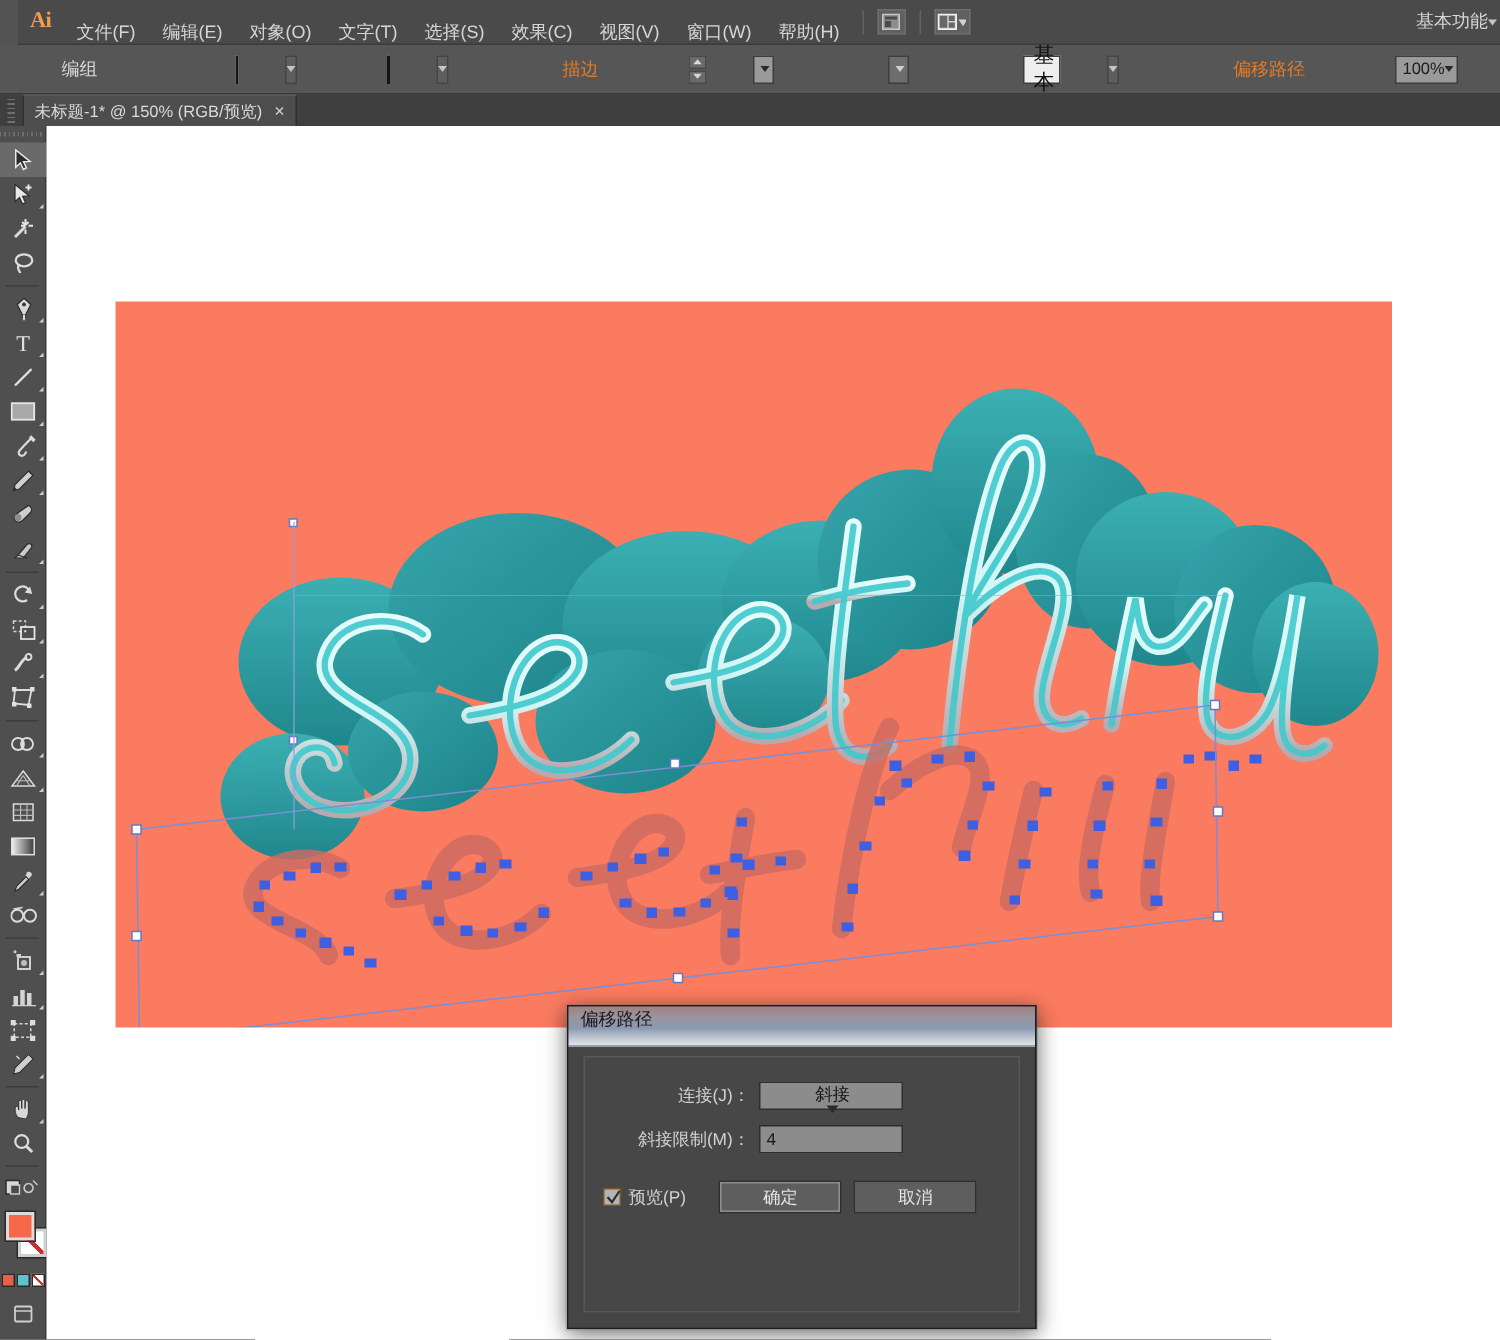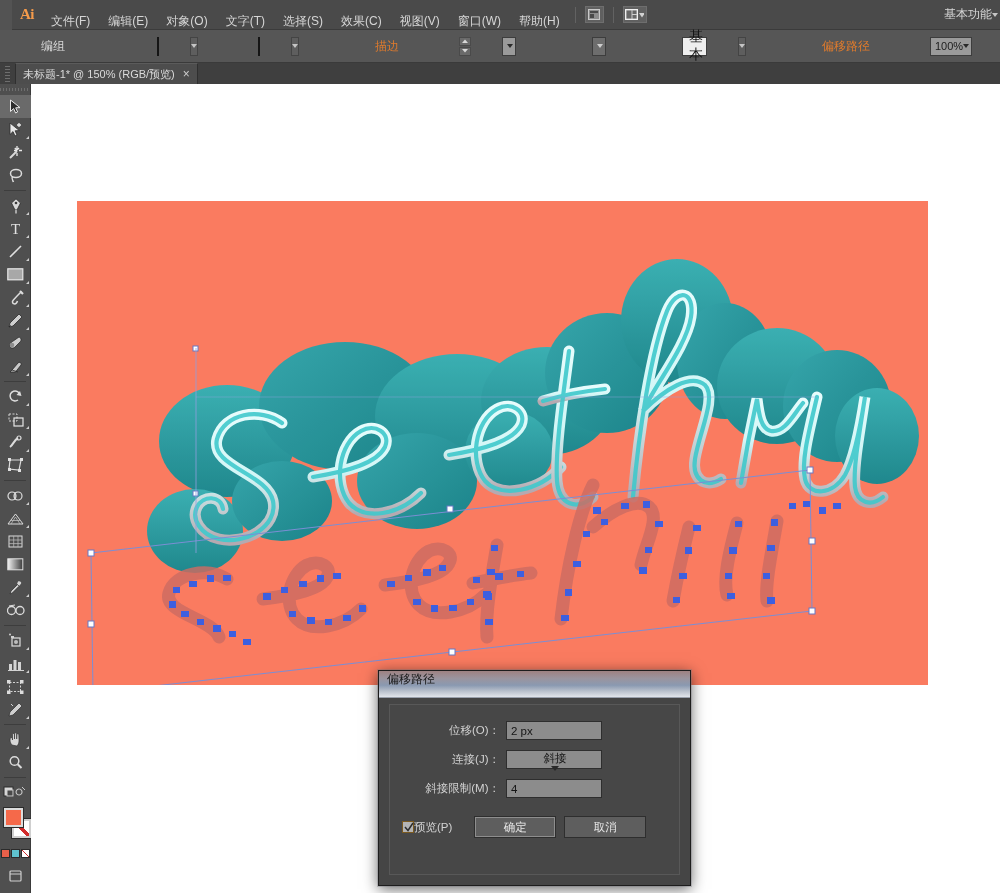--- a/index.html
+++ b/index.html
@@ -224,21 +224,21 @@
   .finput.w1 { width: 96px; }
   .fselect {
     width: 96px; height: 19px; background: #8c8c8c; border: 1px solid #2e2e2e;
     color: #151515; font-size: 11.5px;
     display: flex; align-items: center; justify-content: space-between;
     padding: 0 2px 0 4px;
     flex-direction: column;
   }
   .fselect .ar { width:0;height:0;border-left:4px solid transparent;border-right:4px solid transparent;border-top:5px solid #2a2a2a; }
   .btnrow { display: flex; align-items: center; margin-top: 18px; }
-  .chkwrap { display: flex; align-items: center; margin-right: 14px; }
+  .chkwrap { display: flex; align-items: center; gap: 5px; margin-right: 14px; }
   .chkbox {
     width: 12px; height: 12px; background: #b4b4b4;
     border: 1px solid #7b5a20; position: relative;
   }
   .chkbox svg { position:absolute; left:1px; top:0px; }
   .chk-lbl { color: #d2d2d2; font-size: 11.5px; white-space: nowrap; }
   .dbtn {
     width: 82px; height: 22px; background: #5e5e5e;
     border: 1px solid #2e2e2e;
     color: #e6e6e6; font-size: 11.5px;
@@ -822,26 +822,20 @@
     </div>
   </div>
 
   <div class="dialog">
     <div class="dlg-title">
       <span>偏移路径</span>
     </div>
     <div class="dlg-body">
       <div class="dlg-inner">
 
-        <div class="frow">
-          <div class="flabel">位移(O)：</div>
-          <div class="finput w1">
-            <span>2 px</span>
-          </div>
-        </div>
 
         <div class="frow">
           <div class="flabel">连接(J)：</div>
           <div class="fselect">
             <span>斜接</span>
             <span class="ar"></span>
           </div>
         </div>
 
         <div class="frow">

